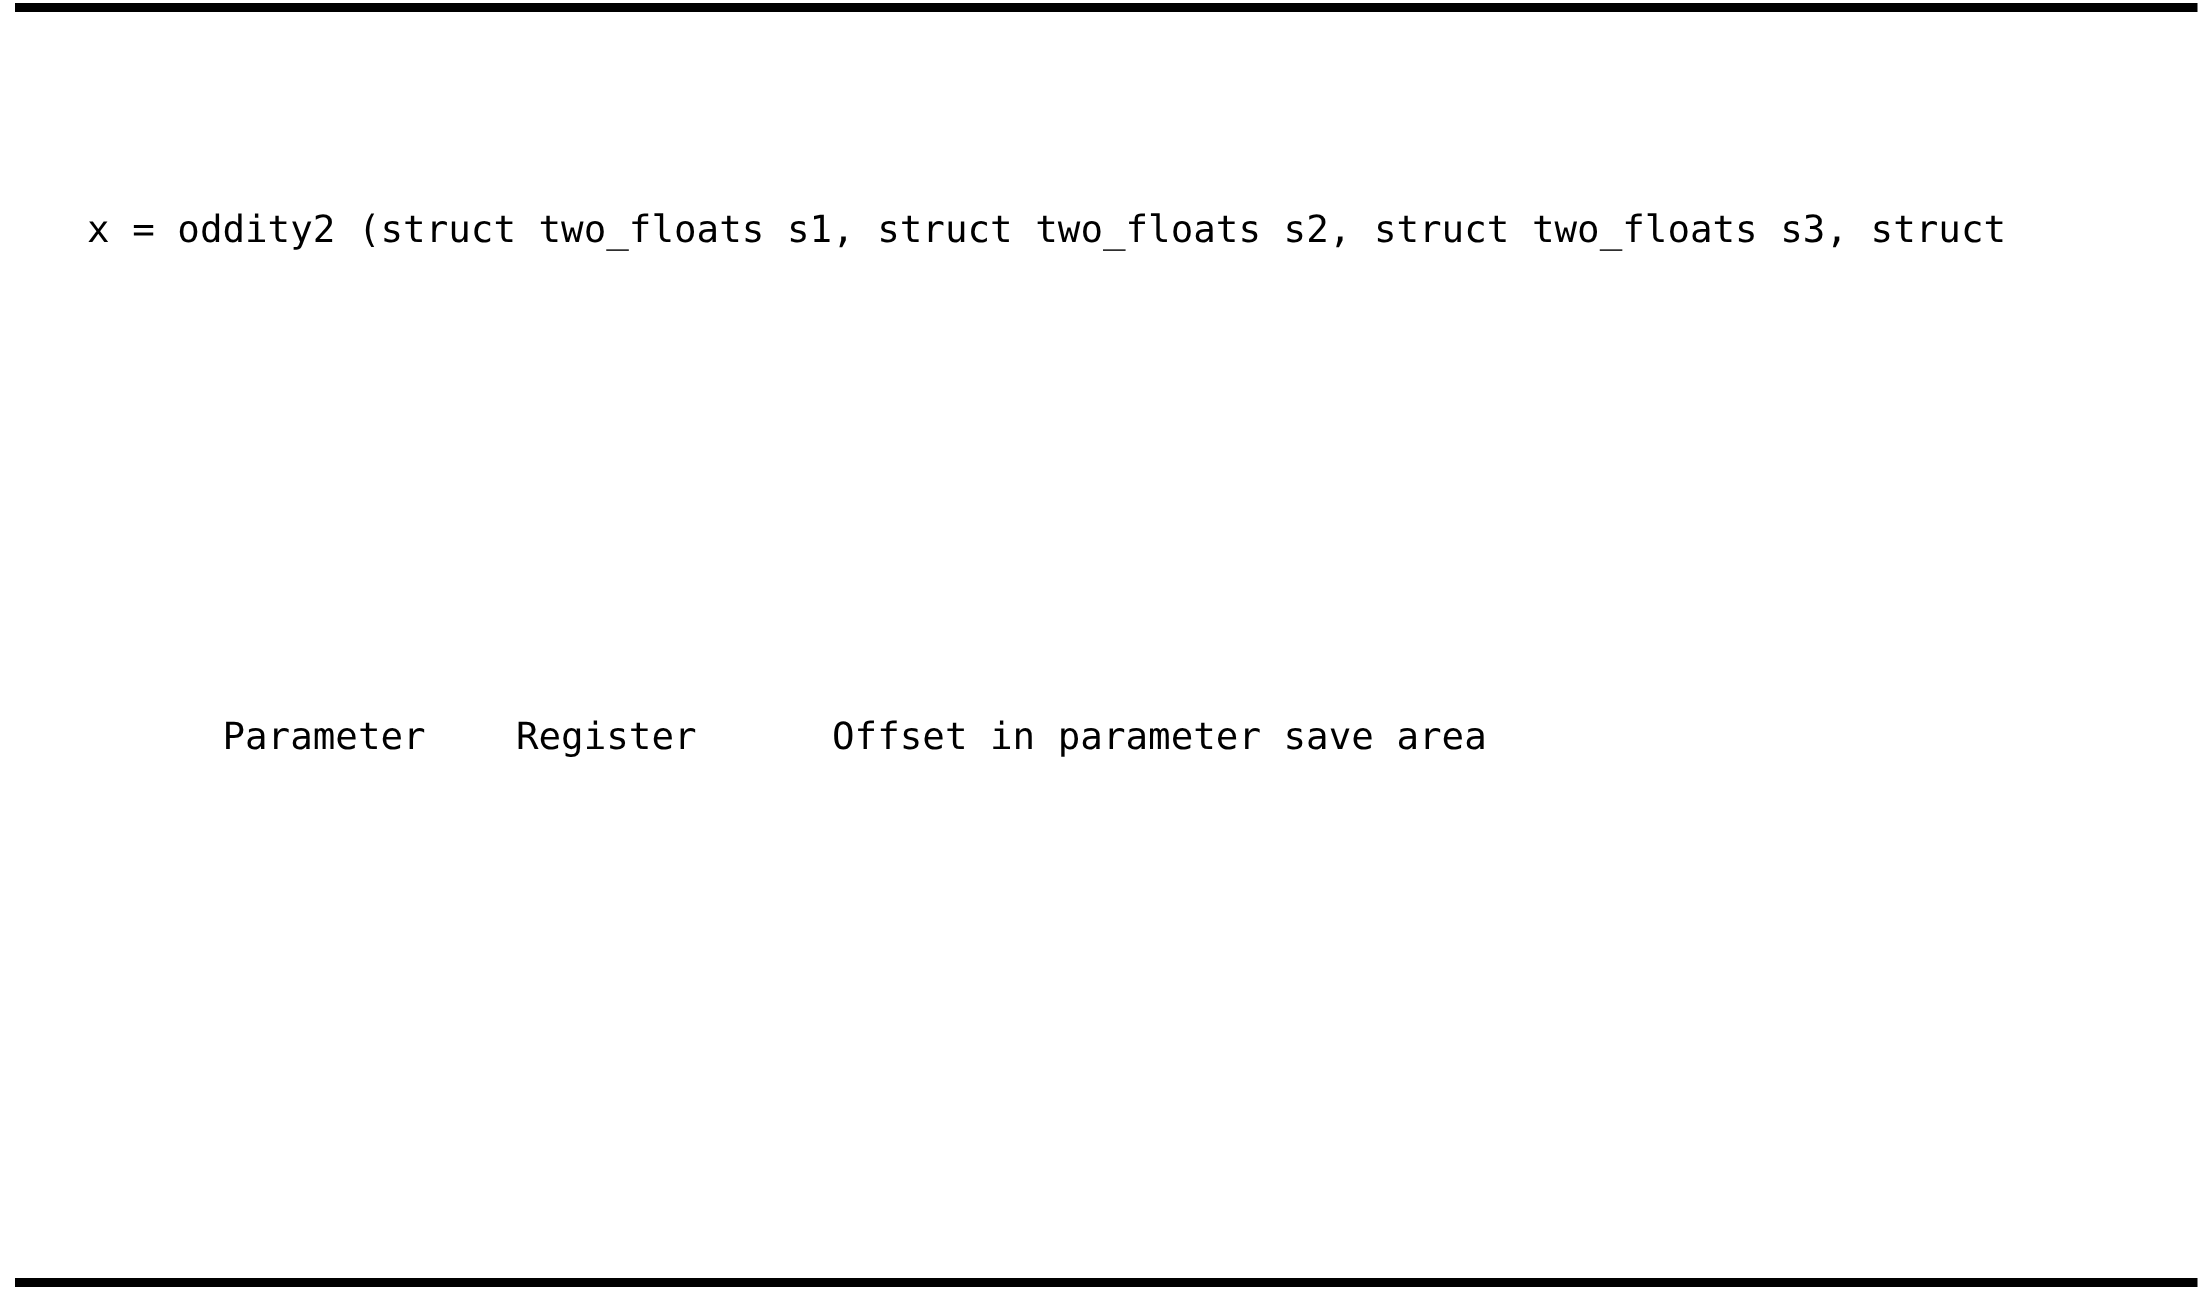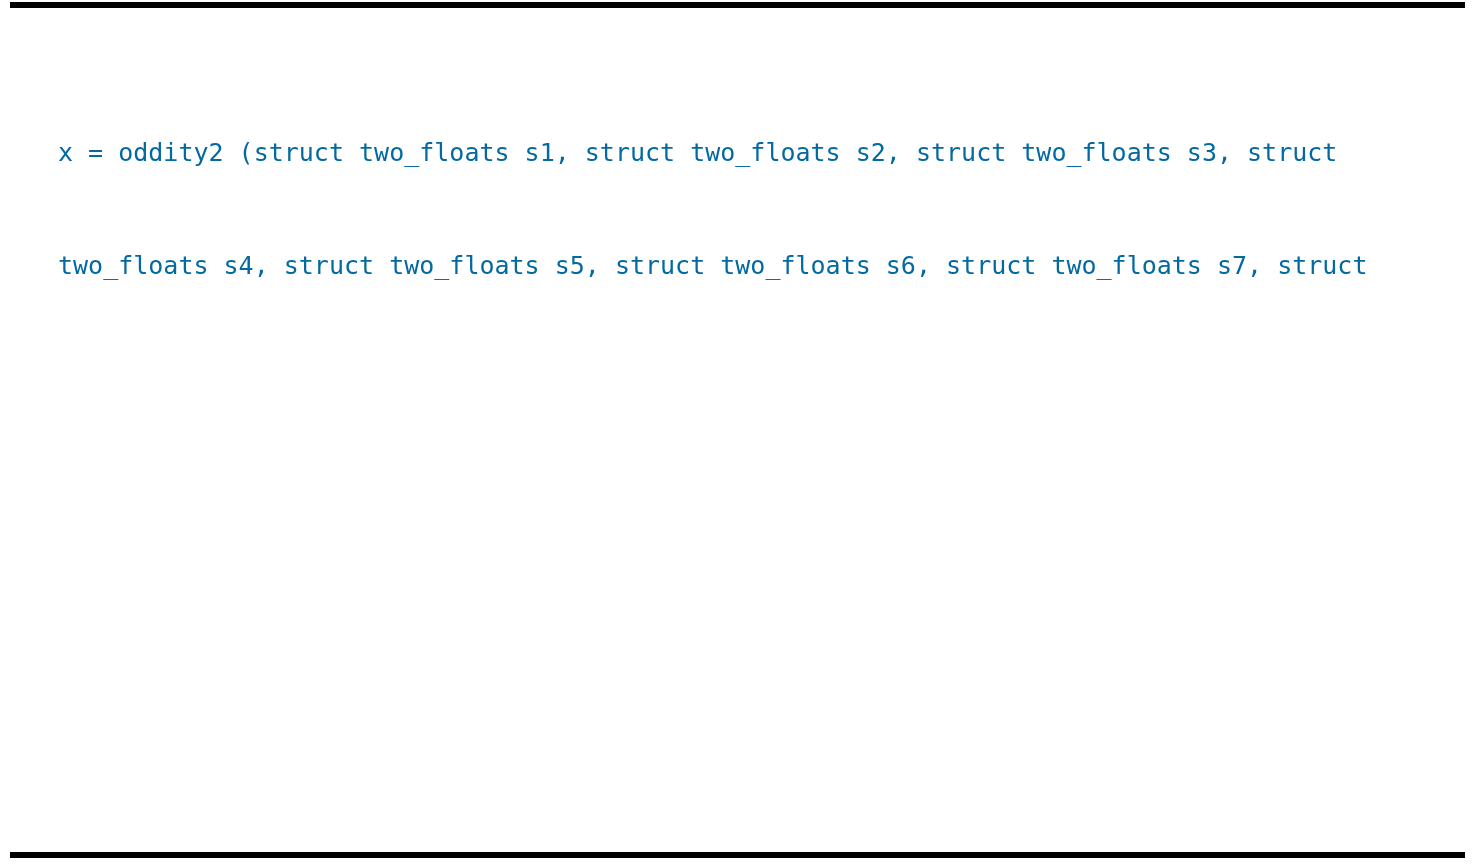--- a/index.html
+++ b/index.html
@@ -8,21 +8,21 @@
     width: 1472px;
     height: 866px;
     background: #ffffff;
     overflow: hidden;
   }
   .page {
     position: relative;
     width: 1472px;
     height: 866px;
     background: #ffffff;
-    color: #0369a1;
+    color: #000000;
     font-family: "DejaVu Sans Mono", monospace;
     font-size: 25px;
     line-height: 37.6px;
   }
   .rule {
     position: absolute;
     left: 10px;
     width: 1455px;
     height: 6px;
     background: #000000;
@@ -48,24 +48,26 @@
 </head>
 <body>
 
 <div class="page">
 
   <div class="rule rule-top"></div>
 
   <div class="content">
 
     <div class="line">x = oddity2 (struct two_floats s1, struct two_floats s2, struct two_floats s3, struct</div>
-    <div class="line">two_floats s4, struct two_floats s5, struct two_floats s6, struct two_floats s7, struct</div>
 
     <div class="blank-line"></div>
 
+    <div class="line">
+      <span class="c hdr-param">Parameter</span><span class="c hdr-register">Register</span><span class="c">Offset in parameter save area</span>
+    </div>
 
     
 
   </div>
 
   <div class="rule rule-bottom"></div>
 
 </div>
 
 </body></html>

